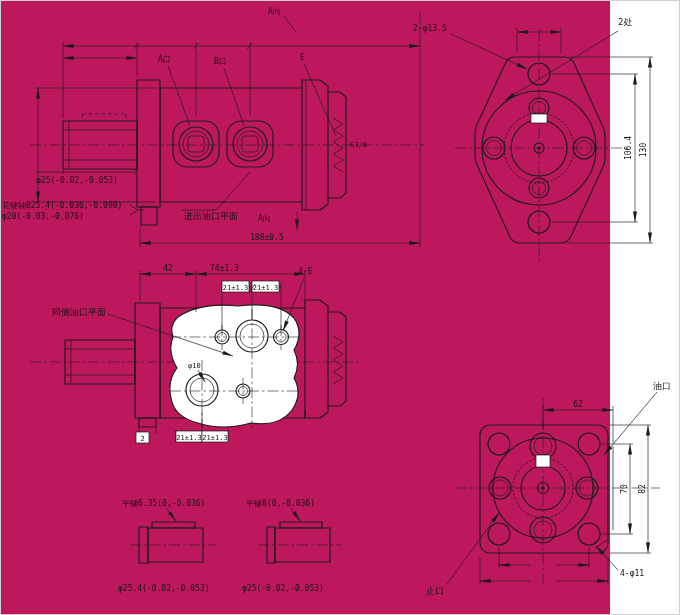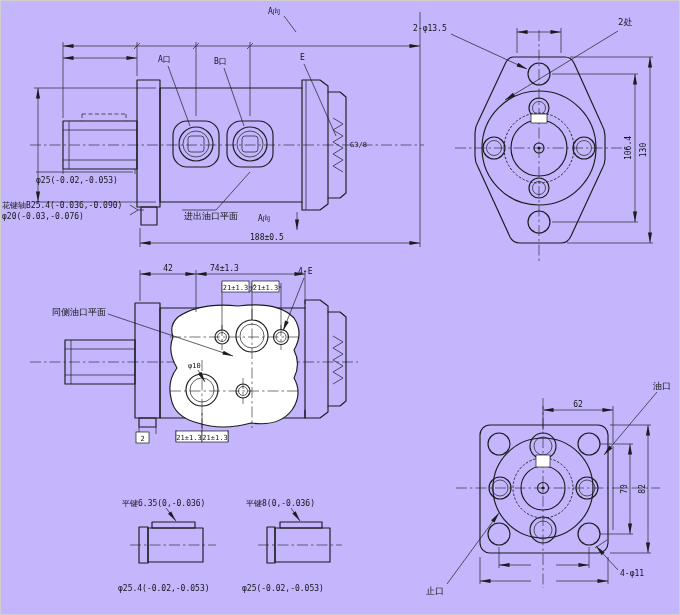--- a/index.html
+++ b/index.html
@@ -1,16 +1,16 @@
 <!DOCTYPE html>
 <html><head>
 <meta charset="utf-8">
 <style>
   html,body{margin:0;padding:0;background:#ffffff;}
-  .stage{width:680px;height:615px;position:relative;background:#c4b5fd;}
+  .stage{width:610px;height:615px;position:relative;background:#be185d;}
   svg{display:block;}
   .ln{fill:none;stroke:#1c1c1c;stroke-width:1.15;stroke-linejoin:round;stroke-linecap:round;}
   .tn{fill:none;stroke:#1c1c1c;stroke-width:0.7;}
   .cl{fill:none;stroke:#1c1c1c;stroke-width:0.6;stroke-dasharray:11 3 2.5 3;}
   .hd{fill:none;stroke:#1c1c1c;stroke-width:0.7;stroke-dasharray:4 2.5;}
   .dm{fill:none;stroke:#1c1c1c;stroke-width:0.65;}
   .bx{fill:#ffffff;stroke:#1c1c1c;stroke-width:0.7;}
   .spl{fill:none;stroke:#1c1c1c;stroke-width:0.9;stroke-dasharray:2.4 1.7;}
   .wh{fill:#ffffff;}
   text{font-family:"DejaVu Sans Mono","Liberation Mono",monospace;font-size:8px;fill:#141414;}

